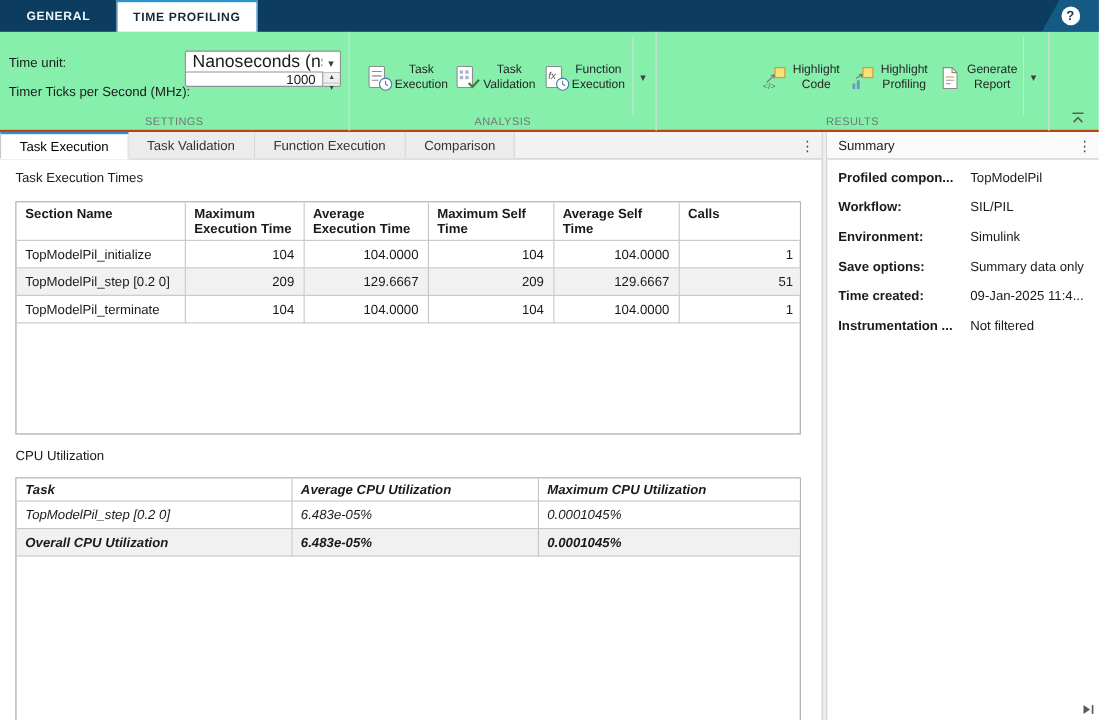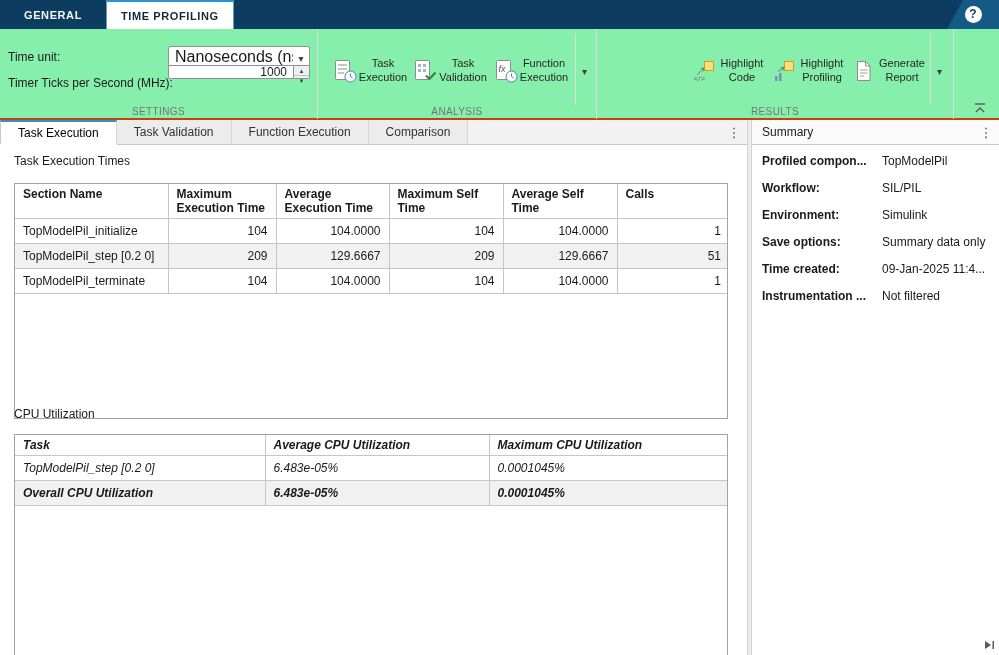--- a/index.html
+++ b/index.html
@@ -201,21 +201,21 @@
   <div class="paneltabs">
     <div class="ptab active">Task Execution</div>
     <div class="ptab">Task Validation</div>
     <div class="ptab">Function Execution</div>
     <div class="ptab">Comparison</div>
     <div class="kebab"></div>
   </div>
 
   <div class="seclabel" style="left:14px;top:154px;">Task Execution Times</div>
 
-  <div class="viewport" style="top:183px;height:236px;">
+  <div class="viewport" style="top:183px;height:212px;">
     <table class="grid">
       <colgroup>
           <col style="width:153px">
           <col style="width:108px">
           <col style="width:113px">
           <col style="width:114px">
           <col style="width:114px">
           <col style="width:112px">
         </colgroup>
       <thead>

